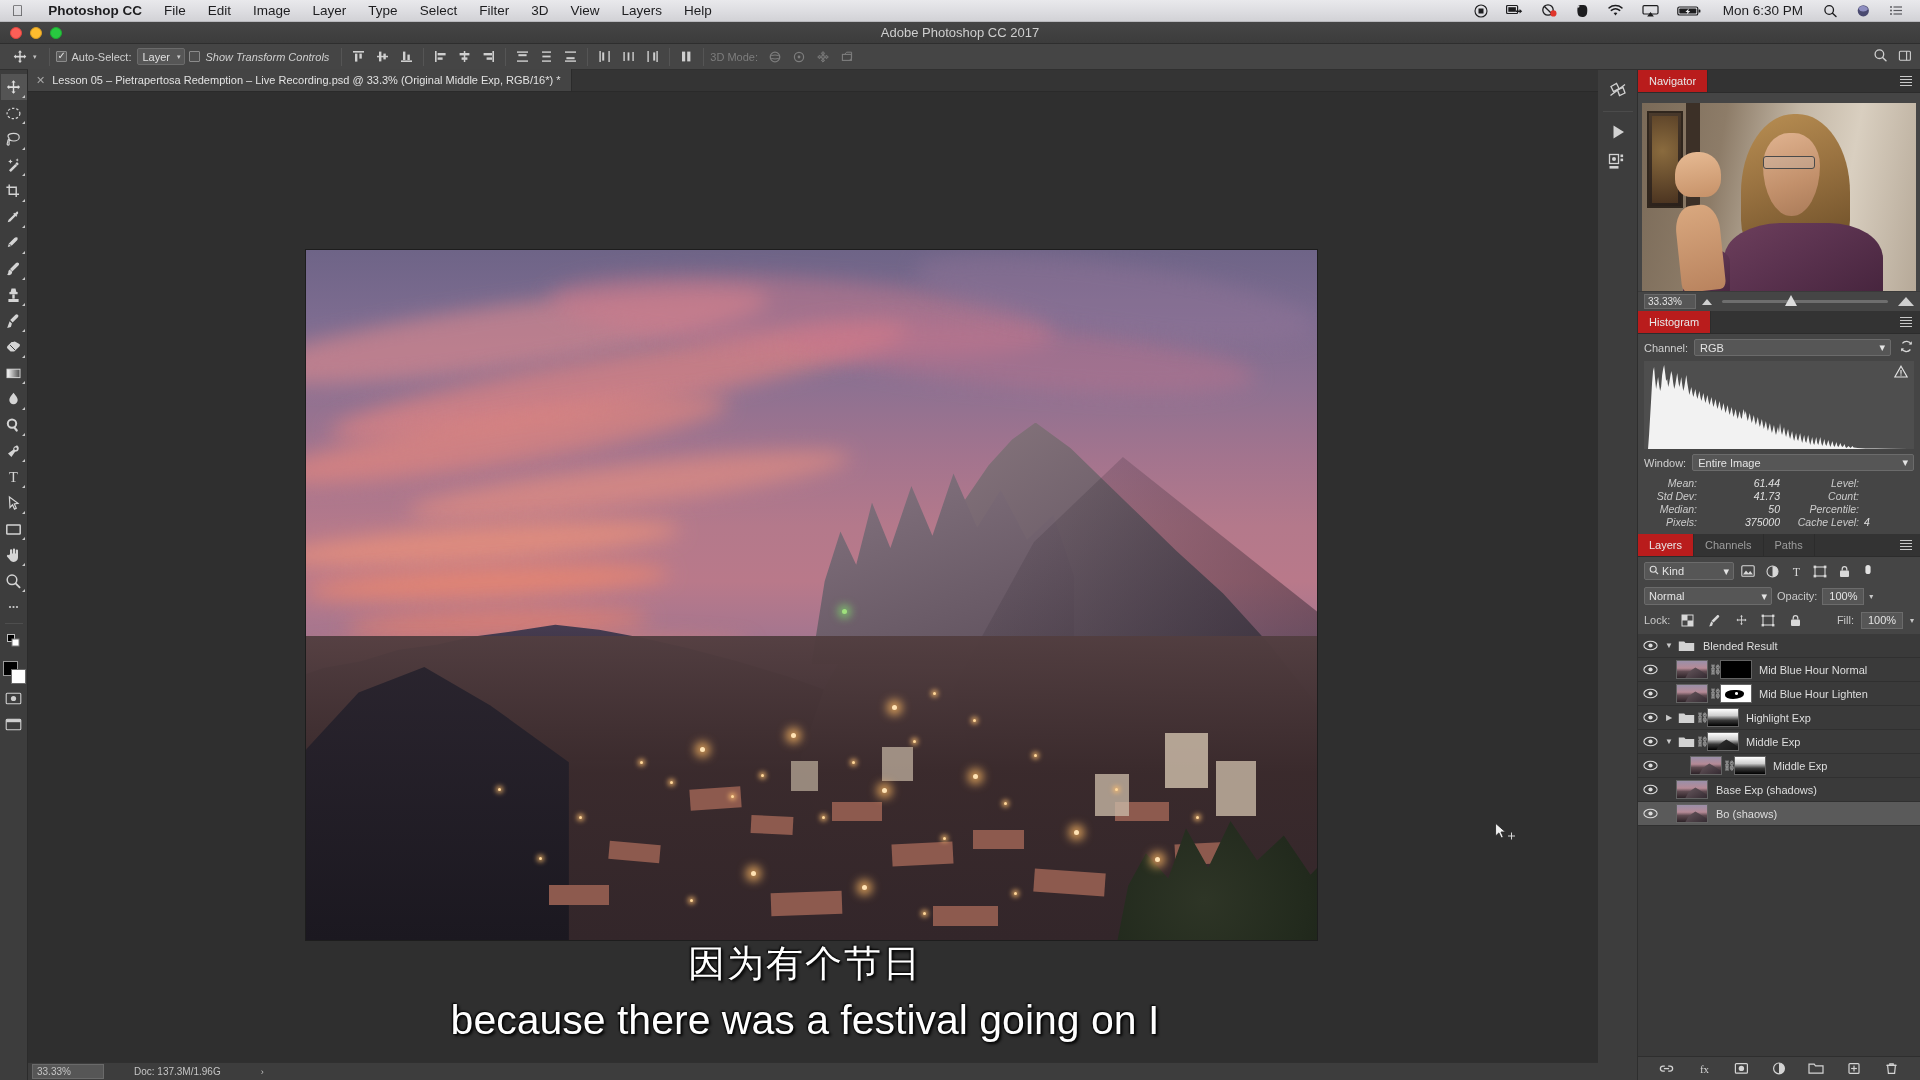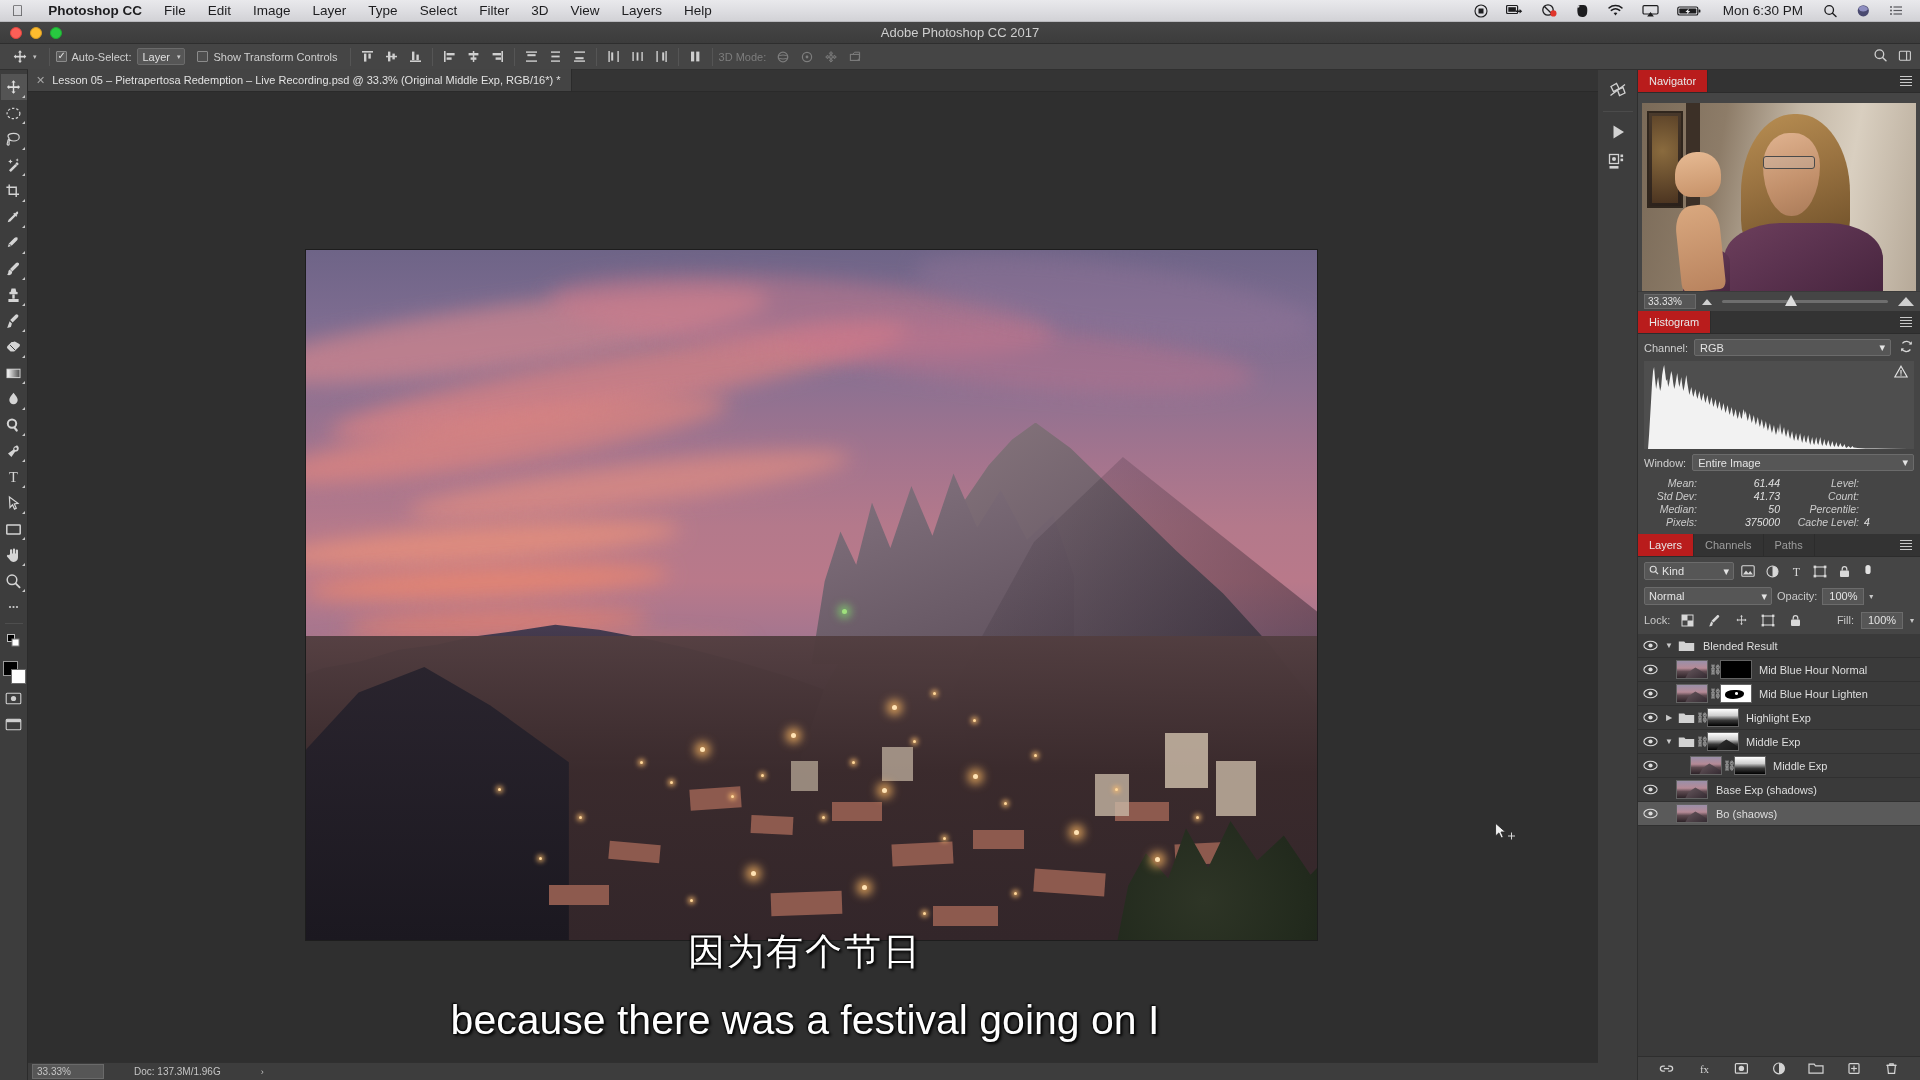--- a/index.html
+++ b/index.html
@@ -172,21 +172,21 @@
      background:#ffe3b4; box-shadow:0 0 10px 5px rgba(255,186,100,.8);}
 
   
   #subs{
     position:absolute; left:0; right:16px; bottom:18px; text-align:center;
     pointer-events:none;
   }
   #sub-cn{ font-size:37px; color:#fff; letter-spacing:2px;
     text-shadow:0 0 2px #000,2px 2px 3px rgba(0,0,0,.95),-1px -1px 2px rgba(0,0,0,.9);
     font-family:"DejaVu Sans", sans-serif;}
-  #sub-en{ font-size:41px; color:#fff; margin-top:20px;
+  #sub-en{ font-size:41px; color:#fff; margin-top:8px;
     text-shadow:0 0 2px #000,2px 2px 3px rgba(0,0,0,.95),-1px -1px 2px rgba(0,0,0,.9);}
 
   #cursor{ position:absolute; left:1466px; top:730px; color:#e8e8e8; }
 
   
   #statusbar{
     position:absolute; left:28px; top:1062px; width:1570px; height:18px;
     background:#3d3d3d; border-top:1px solid #303030;
     display:flex; align-items:center; font-size:10px; color:#c5c5c5;
   }
@@ -440,21 +440,21 @@
   </span>
   <span class="ob-sep"></span>
   <span class="ob-chk">
     <span class="cbox on"></span>
     <span>Auto-Select:</span>
   </span>
   <span class="ob-select" style="margin-left:6px;">
     <span>Layer</span>
     <span class="car">▾</span>
   </span>
-  <span class="ob-chk" style="margin-left:12px;">
+  <span class="ob-chk" style="margin-left:4px;font-style:italic;">
     <span class="cbox"></span>
     <span>Show Transform Controls</span>
   </span>
   <span class="ob-sep" style="margin-left:12px;"></span>
 
   <span class="align-grp">
     <span class="align-btn">
         <svg width="15" height="15" viewBox="0 0 15 15">
           <rect x="2" y="2" width="11" height="1.6" fill="#cfcfcf"></rect>
           <rect x="4" y="4.6" width="2.4" height="8" fill="#cfcfcf"></rect>

